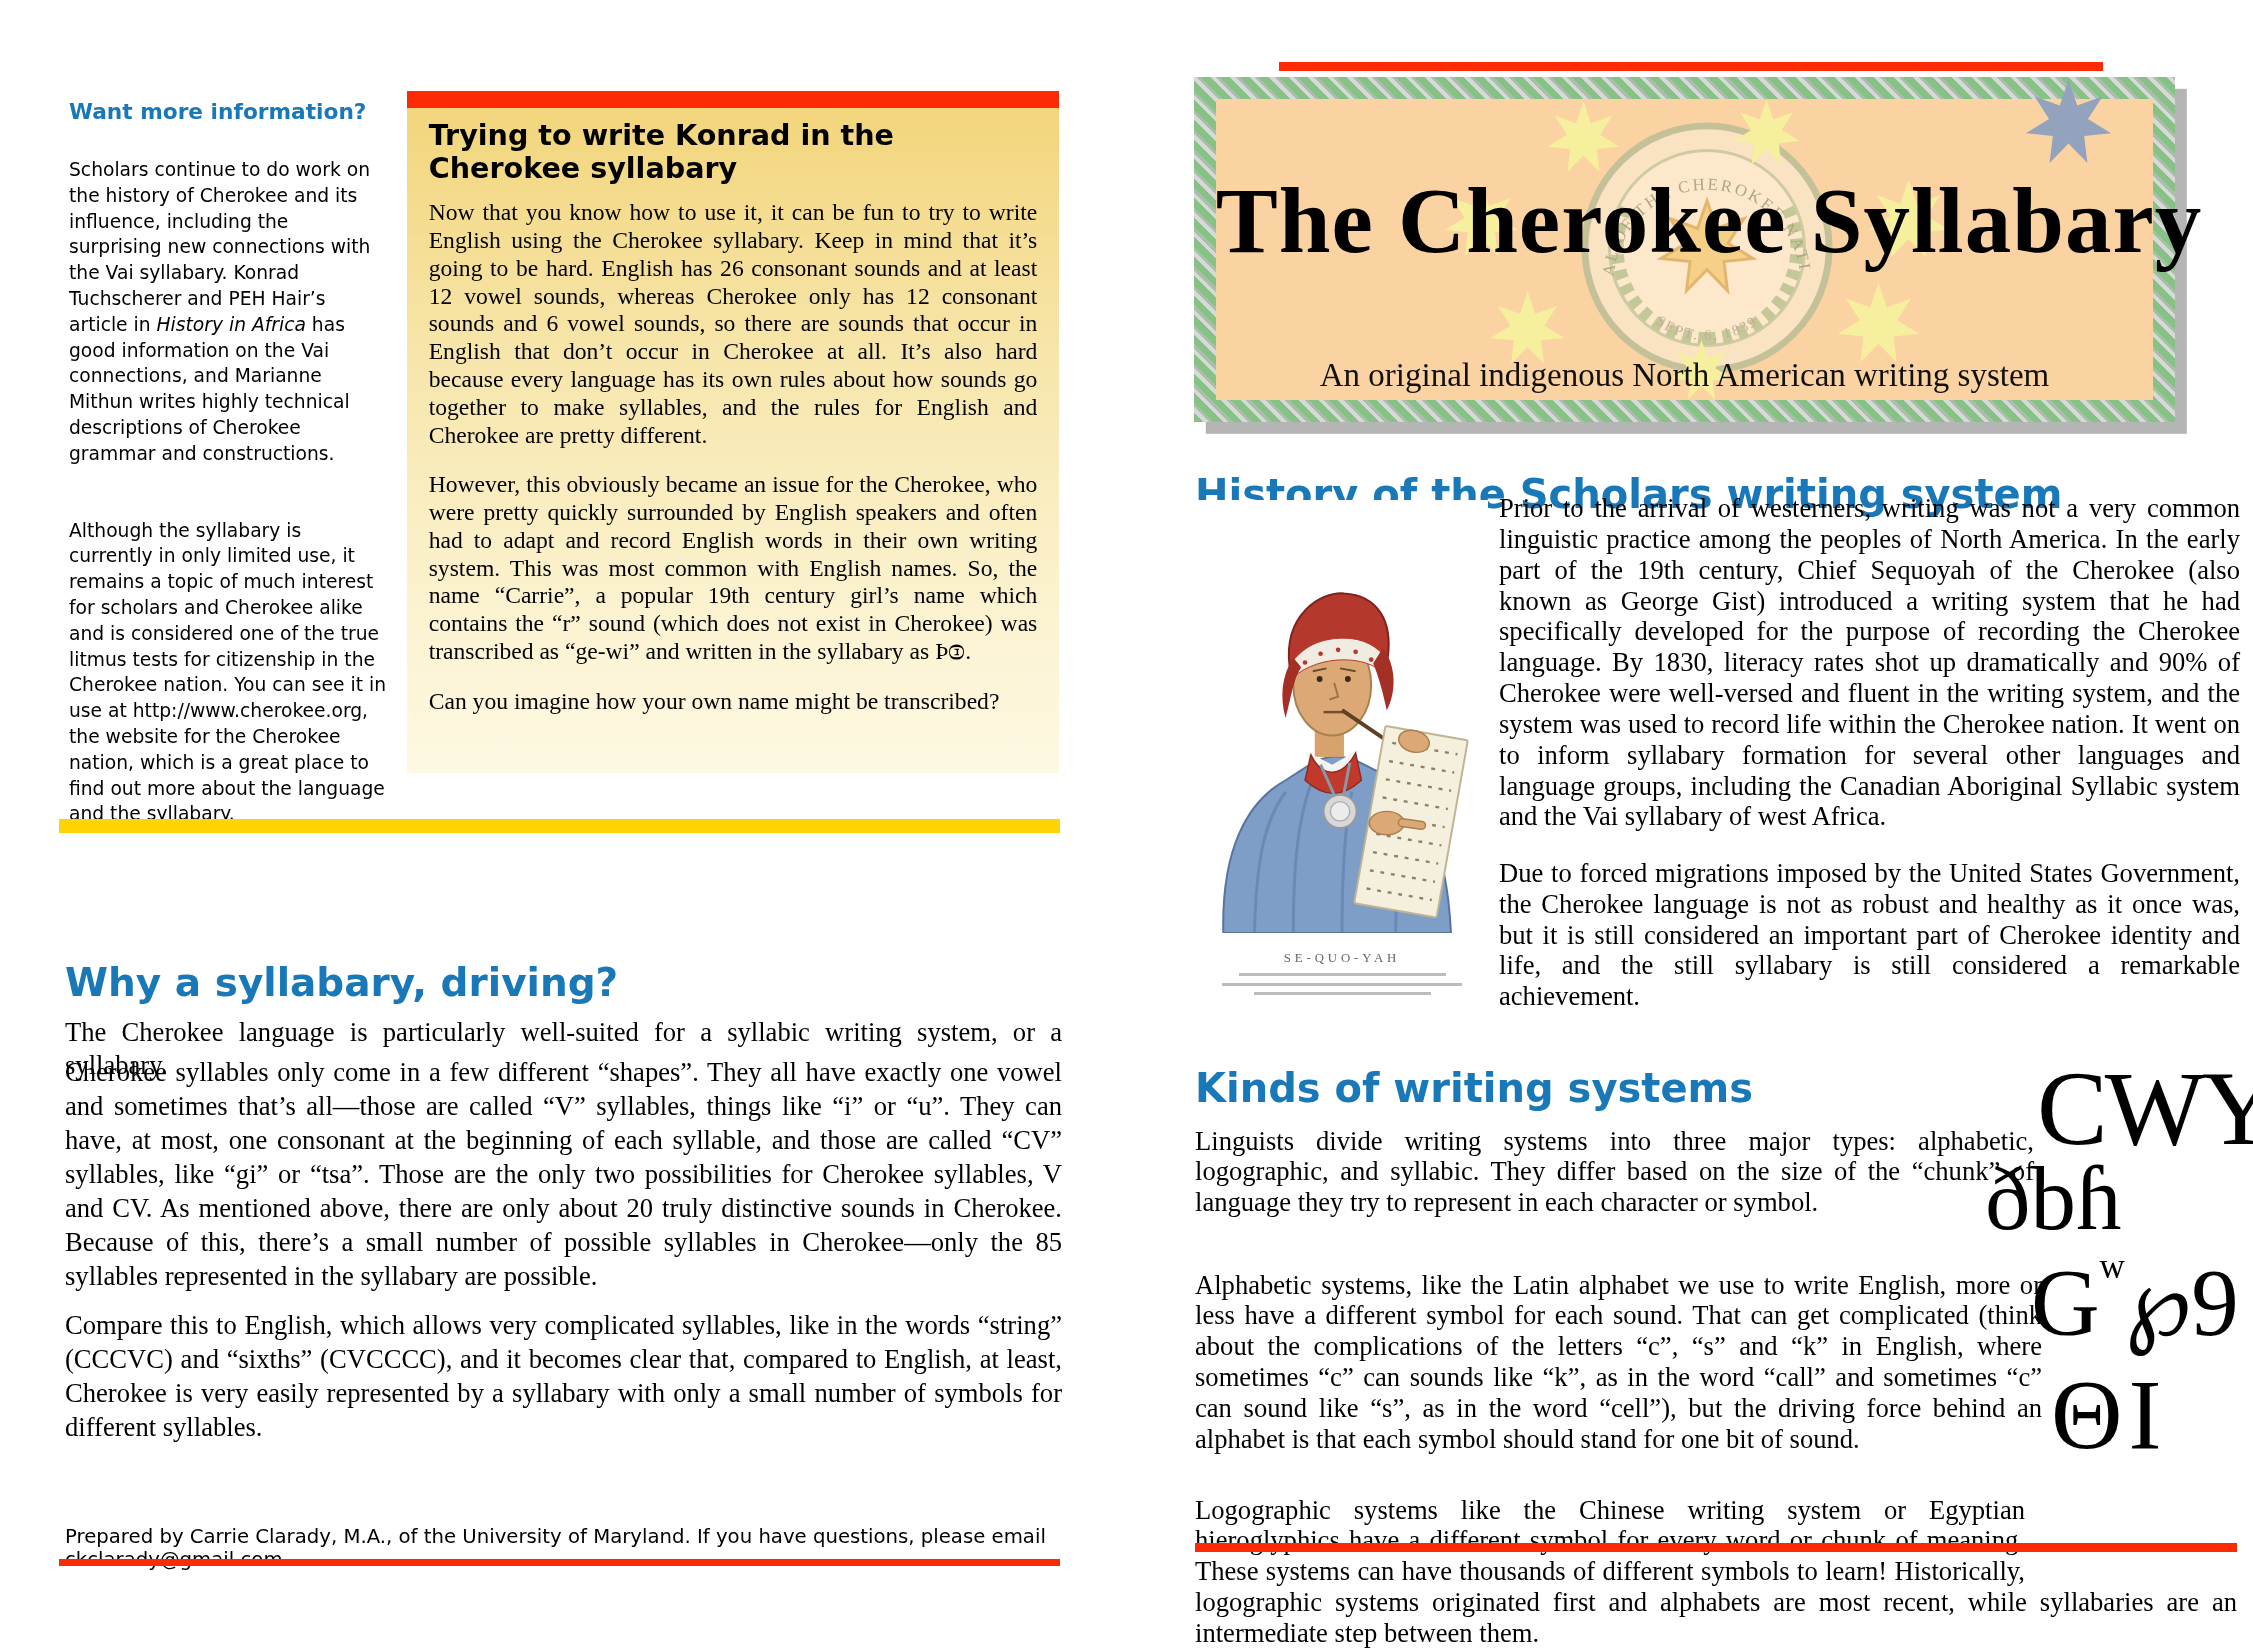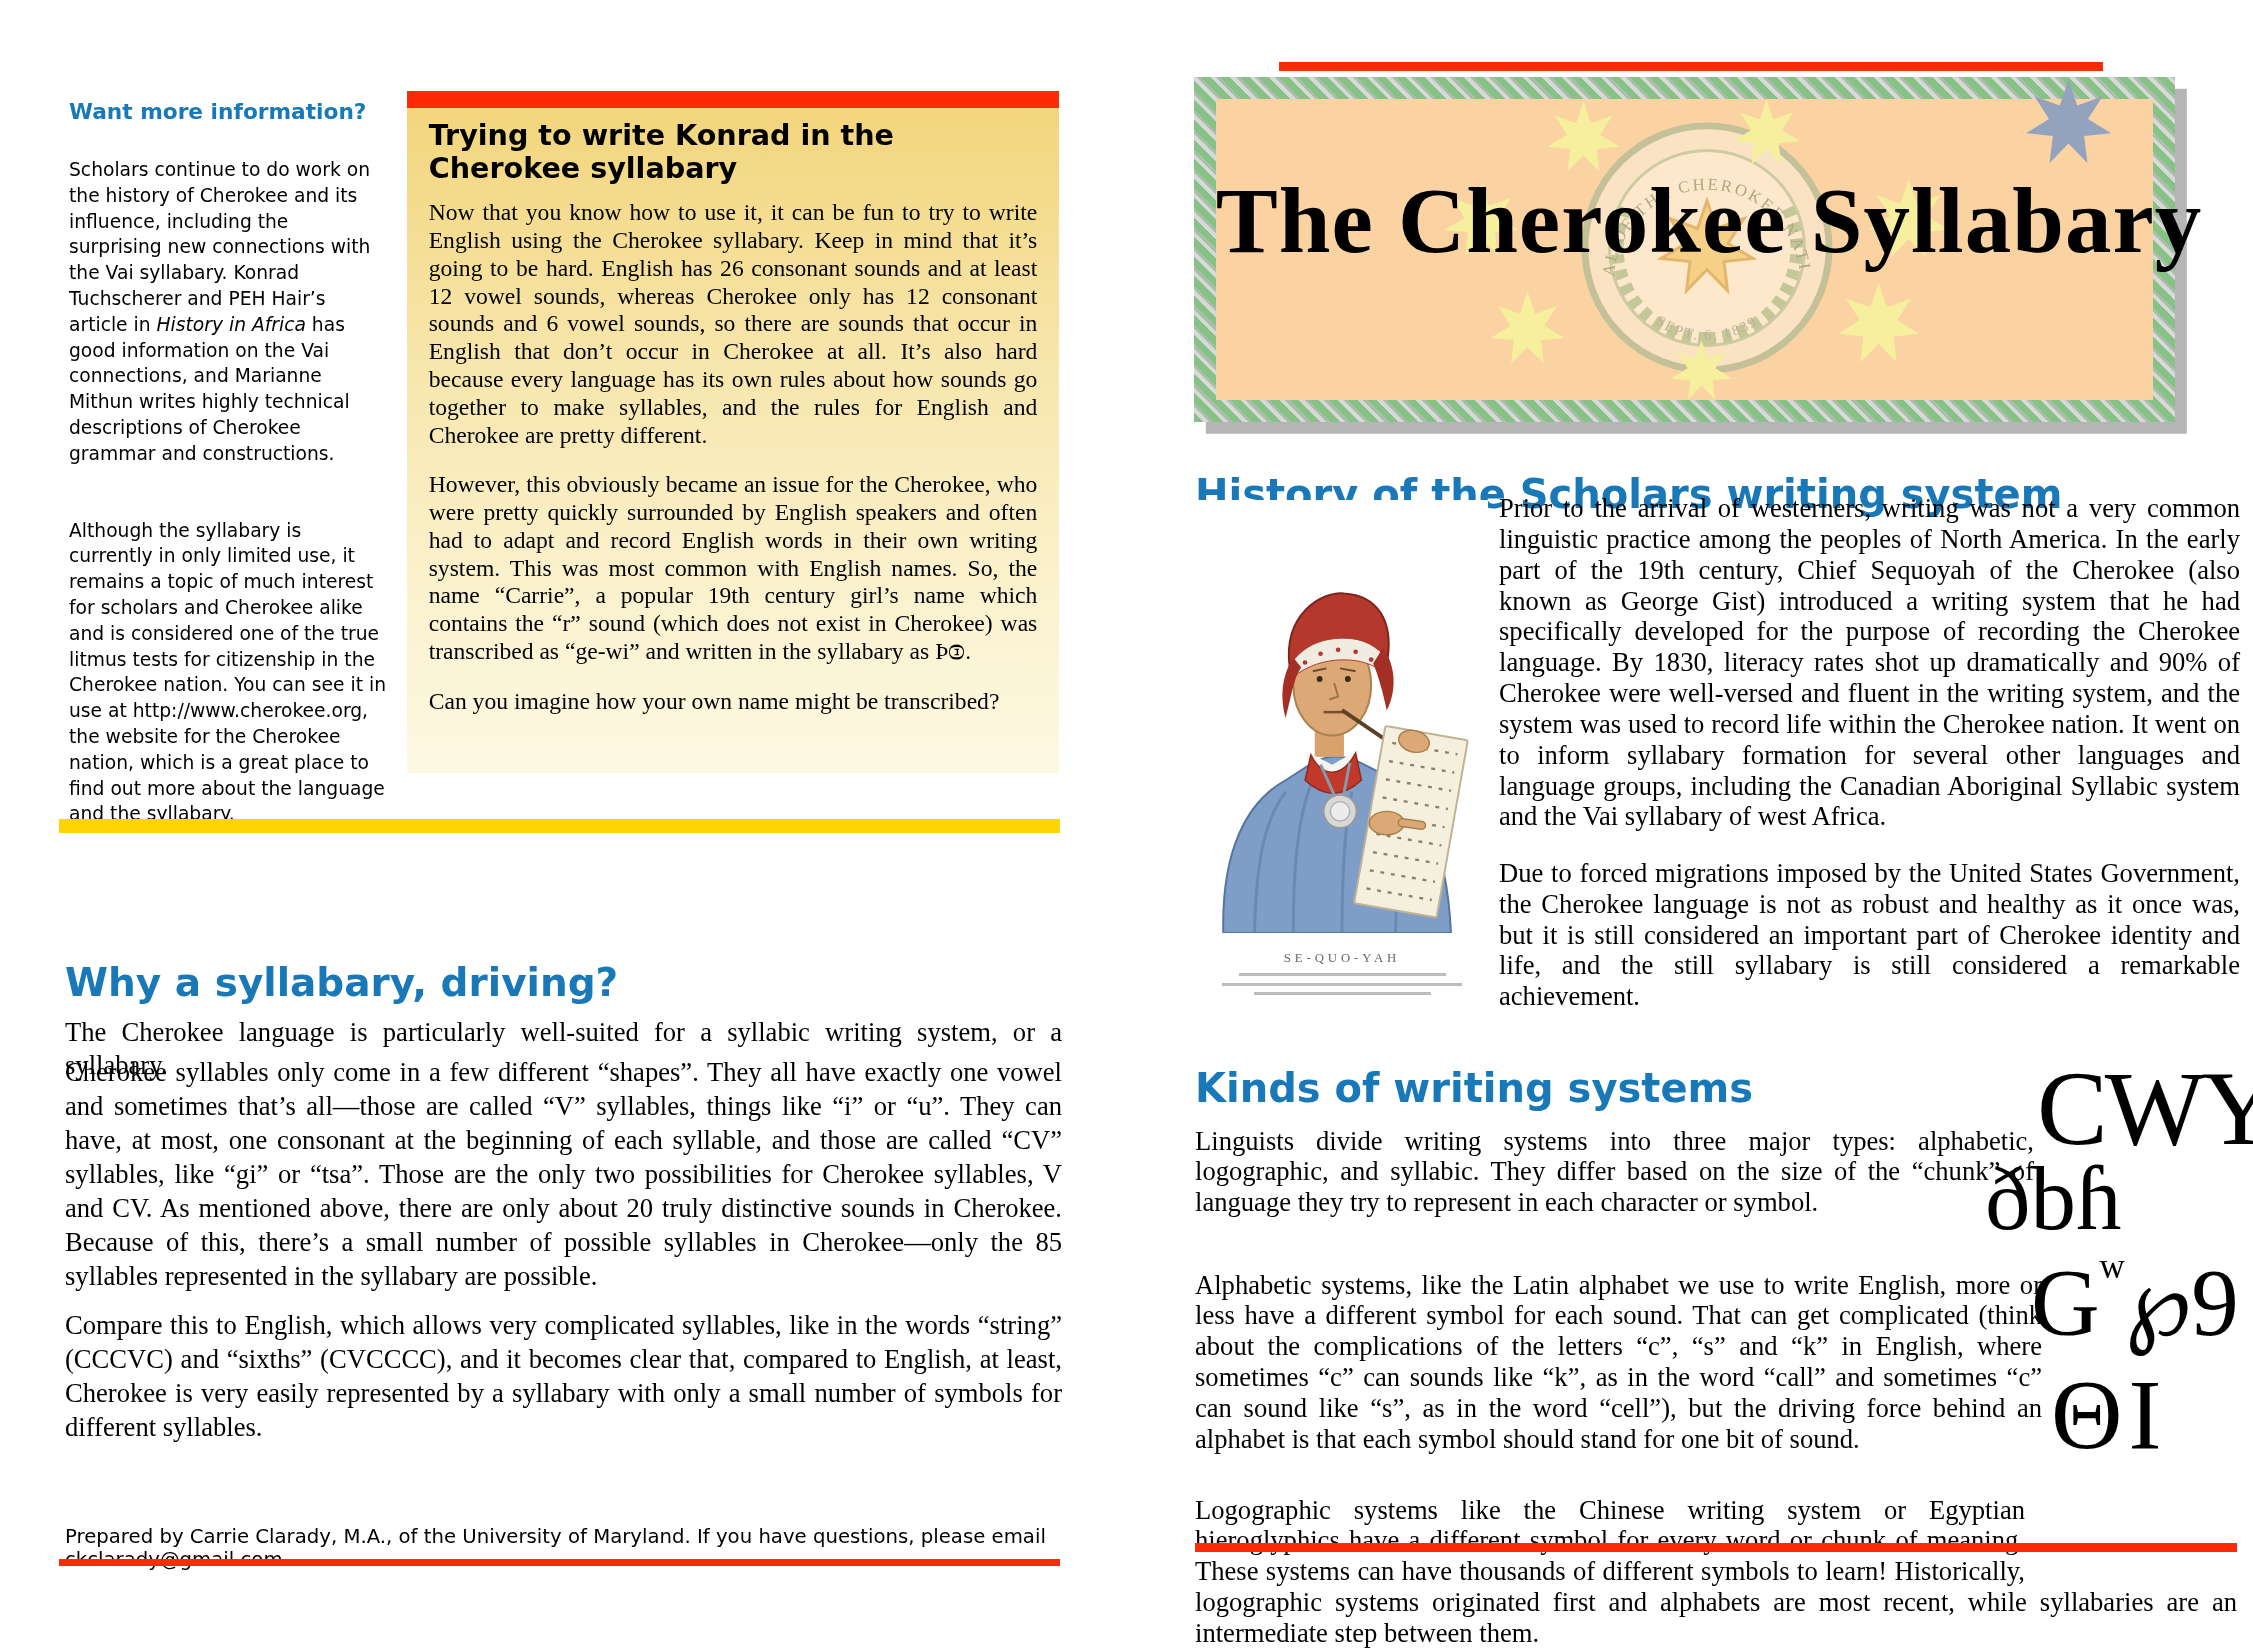--- a/index.html
+++ b/index.html
@@ -140,20 +140,21 @@
     </defs>
     <text font-size="17" letter-spacing="2.5" fill="#5f7f5f" font-family="Liberation Serif, serif">
       <textPath href="#sealTop" startOffset="50%" text-anchor="middle">SEAL OF THE CHEROKEE NATION</textPath>
     </text>
     <text font-size="15" letter-spacing="2" fill="#8a8a8a" font-family="Liberation Serif, serif">
       <textPath href="#sealBot" startOffset="50%" text-anchor="middle">SEPT. 6, 1839</textPath>
     </text>
   </svg>
 
   <h1 class="banner-title">The Cherokee Syllabary</h1>
+  <div class="banner-subtitle">An original indigenous North American writing system</div>
 </div>
 
 <h2 class="abs history-heading comic">History of the Scholars writing system</h2>
 
 <div class="abs portrait">
   <svg width="294" height="433" viewBox="0 0 300 445">
     <rect x="0" y="0" width="300" height="445" fill="#ffffff"></rect>
 
     <path d="M28,445 C26,360 52,310 92,288 L120,270 C135,262 150,262 165,268 L185,278 C235,300 258,360 262,445 Z" fill="#7e9dc7" stroke="#56749e" stroke-width="2"></path>
     <path d="M60,445 C62,370 70,330 92,300" fill="none" stroke="#5c7cab" stroke-width="3" opacity="0.6"></path>

